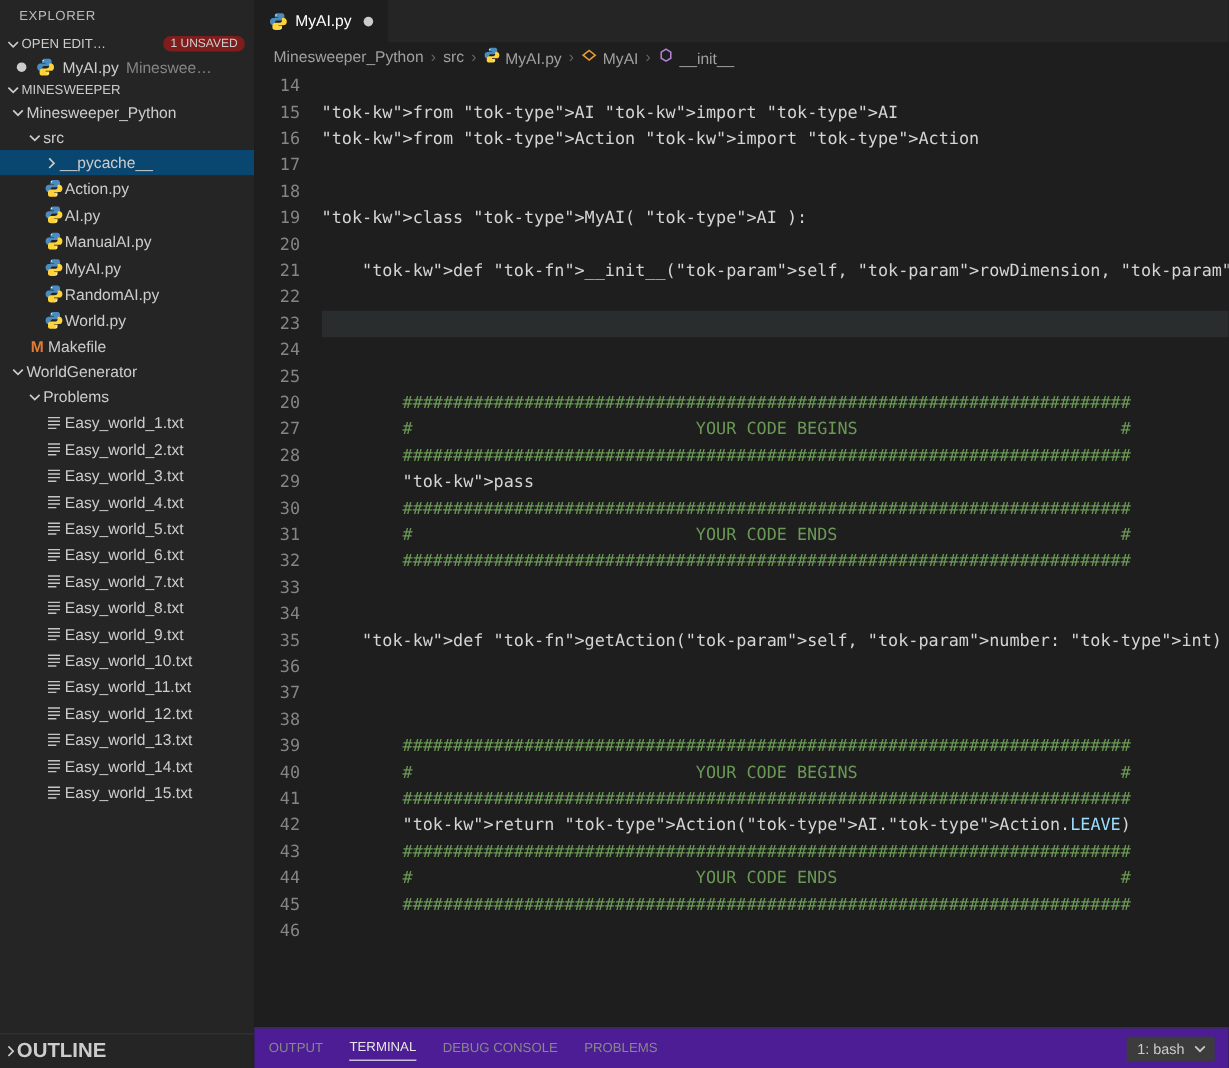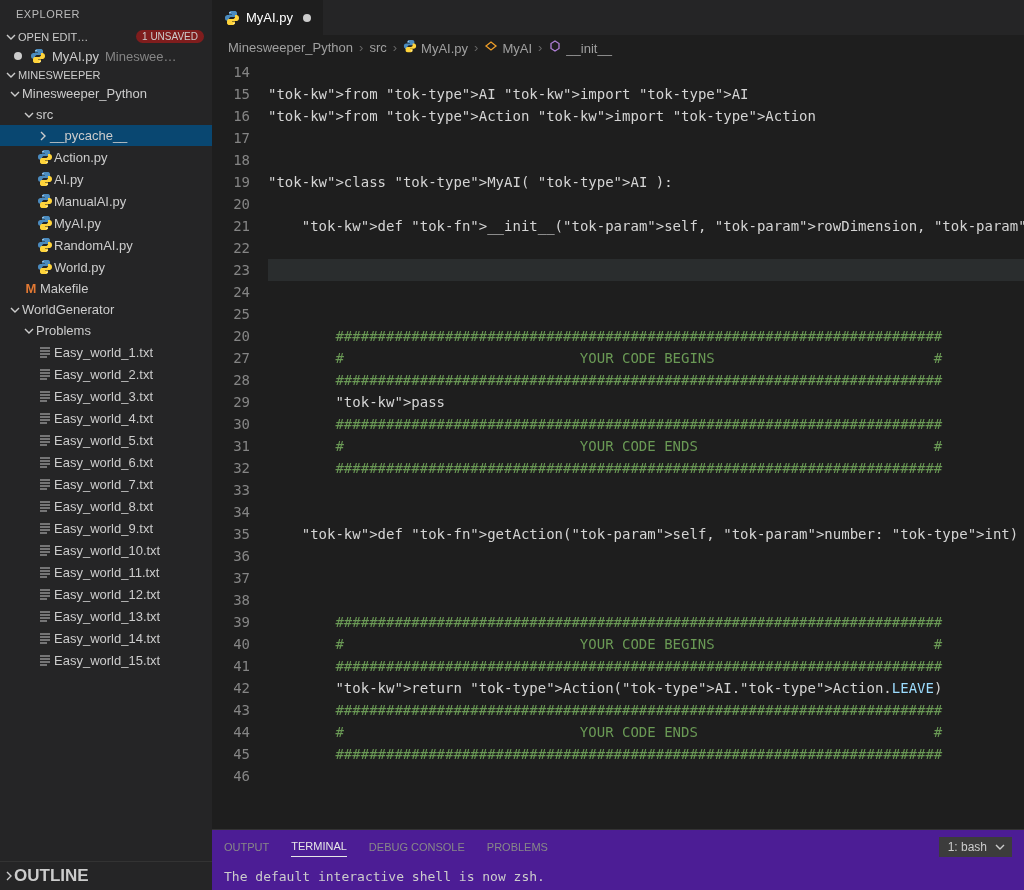--- a/index.html
+++ b/index.html
@@ -540,15 +540,14 @@
       <span class="spacer"></span>
       <span class="term-select">
         <span>1: bash</span>
         <span class="dd">
             <svg width="10" height="10" viewBox="0 0 10 10">
               <path d="M1 3l4 4 4-4" stroke="#ccc" stroke-width="1.4" fill="none"></path>
             </svg>
           </span>
       </span>
     </div>
-    <div class="terminal-body">The default interactive shell is now zsh.</div>
   </div>
 </div>
 
 </body></html>

